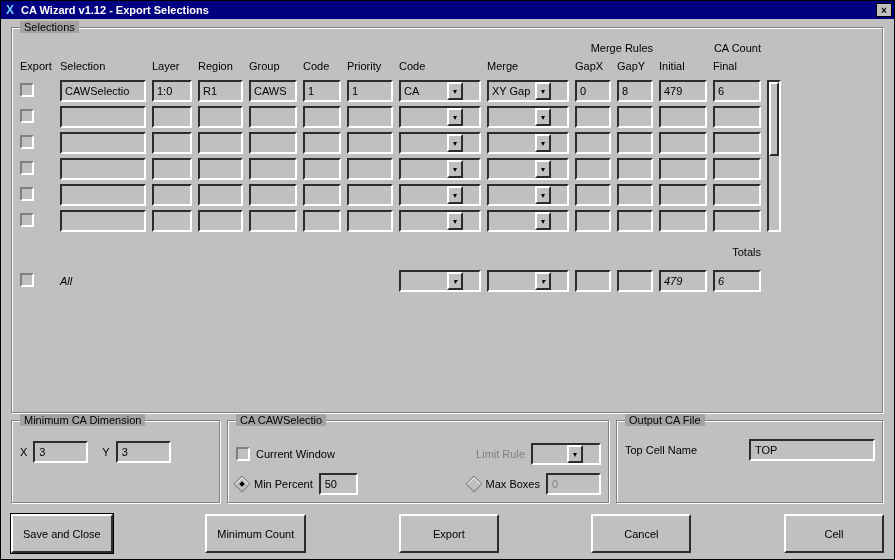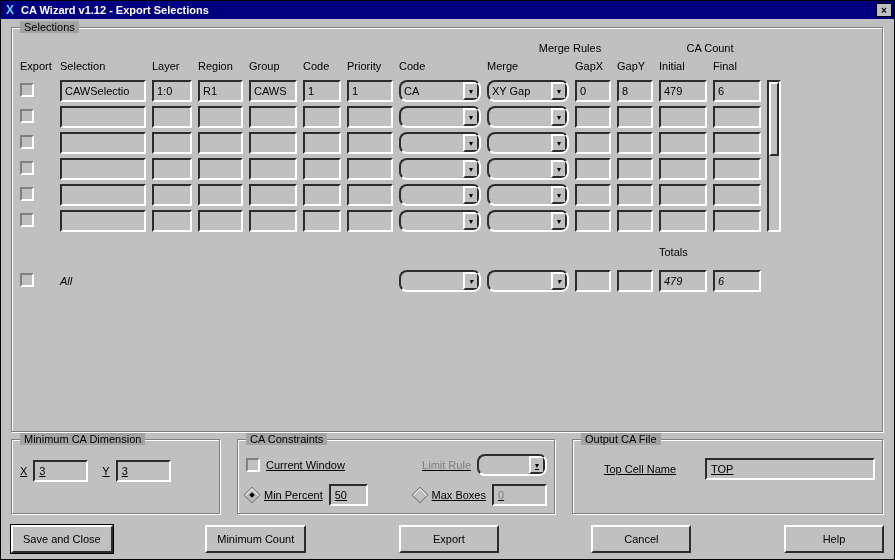--- a/index.html
+++ b/index.html
@@ -70,21 +70,21 @@
     color:#000;
   }
   
   .sel-grid {
     display:grid;
     grid-template-columns: 34px 86px 40px 45px 48px 38px 46px 82px 82px 36px 36px 48px 48px 14px;
     gap: 4px 6px;
     align-items:center;
   }
   .super-hdr {
-    text-align:center;
+    text-align:right;
     padding-bottom:2px;
   }
   .hdr {
     color:#000;
     padding:0 0 4px 0;
   }
   .chk {
     width:14px;height:14px;
     border:2px solid #808080;
     border-right-color:#fff;
@@ -101,21 +101,21 @@
     padding:0 3px;
     font-family:inherit;
     font-size:11px;
     color:#000;
     overflow:hidden;
     display:flex;
     align-items:center;
     white-space:nowrap;
   }
   .cell-input.empty { color:#808080; }
-  .cell-select { padding-right:0;border-radius:8px;}
+  .cell-select { padding-right:16px;}
   .sel-btn {
     margin-left:auto;
     width:16px; height:100%;
     border:2px outset #fff;
     border-bottom-color:#808080;border-right-color:#808080;
     background:#C0C0C0;
     display:flex;align-items:center;justify-content:center;
     font-size:8px;
   }
   .scroll-track{
@@ -129,22 +129,21 @@
   .scroll-thumb{
     position:absolute;top:0;left:0;right:0;
     height:50%;
     border:2px outset #fff;
     border-bottom-color:#808080;border-right-color:#808080;
     background:#C0C0C0;
   }
   .totals-row { margin-top:14px; }
   .bottom-panels {
     display:flex;
-    gap:16px;
-    text-decoration:underline;
+    gap:6px;
   }
   .kv { display:flex; align-items:center; gap:6px; }
   .kv-stack { display:flex; flex-direction:column; gap:8px; }
   .wide-input {
     height:22px;
     border:2px inset #fff;
     border-top-color:#808080;border-left-color:#808080;
     background:#C0C0C0;
     padding:0 4px;
     display:flex;align-items:center;
@@ -162,21 +161,21 @@
     content:"";position:absolute;left:3px;top:3px;width:4px;height:4px;background:#000;
   }
   .dim-label { color:#808080;}
   .button-row {
     display:flex;
     justify-content:space-between;
     padding:4px 0 0 0;
   }
   .btn {
     min-width:100px;
-    height:28px;
+    height:39px;
     border:2px outset #fff;
     border-bottom-color:#808080;border-right-color:#808080;
     background:#C0C0C0;
     display:flex;align-items:center;justify-content:center;
     cursor:pointer;
     padding:0 10px;
   }
   .btn.default { outline:1px solid #000; }
   .hspacer{flex:1;}
 </style>
@@ -352,21 +351,21 @@
           <div></div>
           <div></div>
           <div></div>
           <div></div>
           <div></div>
           <div></div>
           <div></div>
           <div></div>
           <div></div>
           <div></div>
-        <div style="grid-column:span 2; text-align:left;">Totals</div>
+        <div style="grid-column:span 2; text-align:right;">Totals</div>
         <div></div>
       </div>
 
       <div class="sel-grid" style="margin-top:12px;font-style:italic;">
         <div><span class="chk"></span></div>
         <div>All</div>
         <div></div>
           <div></div>
           <div></div>
           <div></div>
@@ -392,22 +391,22 @@
         <div class="legend">Minimum CA Dimension</div>
         <div class="kv" style="margin-top:6px;">
           <span>X</span>
           <div class="wide-input" style="width:55px;">3</div>
           <span style="margin-left:8px;">Y</span>
           <div class="wide-input" style="width:55px;">3</div>
         </div>
       </div>
 
       <div class="groupbox" style="flex:1;">
-        <div class="legend">CA Constraints</div>
-        <div class="kv-stack" style="margin-top:0;">
+        <div class="legend">CA CAWSelectio</div>
+        <div class="kv-stack" style="margin-top:8px;">
           <div class="kv">
             <span class="chk"></span>
             <span>Current Window</span>
             <span class="hspacer"></span>
             <span class="dim-label">Limit Rule</span>
             <div class="cell-select" style="width:70px;">
                 <span></span>
                 <span class="sel-btn">▾</span>
               </div>
           </div>
@@ -416,33 +415,33 @@
             <span>Min Percent</span>
             <div class="wide-input" style="width:39px;">50</div>
             <span class="hspacer"></span>
             <span class="diamond"></span>
             <span>Max Boxes</span>
             <div class="wide-input dim-label" style="width:55px;">0</div>
           </div>
         </div>
       </div>
 
-      <div class="groupbox" style="width:312px;">
+      <div class="groupbox" style="width:268px;">
         <div class="legend">Output CA File</div>
         <div class="kv-stack" style="margin-top:4px;">
           <div class="kv">
-            <span style="width:118px;text-align:center;">Top Cell Name</span>
+            <span style="width:118px;">Top Cell Name</span>
             <div class="wide-input" style="flex:1;">TOP</div>
           </div>
         </div>
       </div>
     </div>
 
     <div class="button-row">
       <div class="btn default">Save and Close</div>
       <div class="btn">Minimum Count</div>
       <div class="btn">Export</div>
       <div class="btn">Cancel</div>
-      <div class="btn">Help</div>
+      <div class="btn">Cell</div>
     </div>
 
   </div>
 </div>
 
 </body></html>

